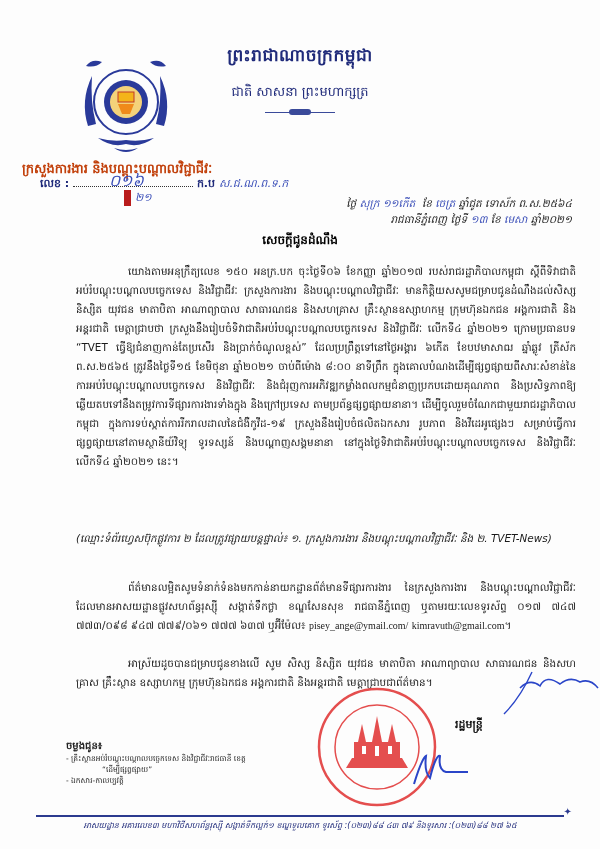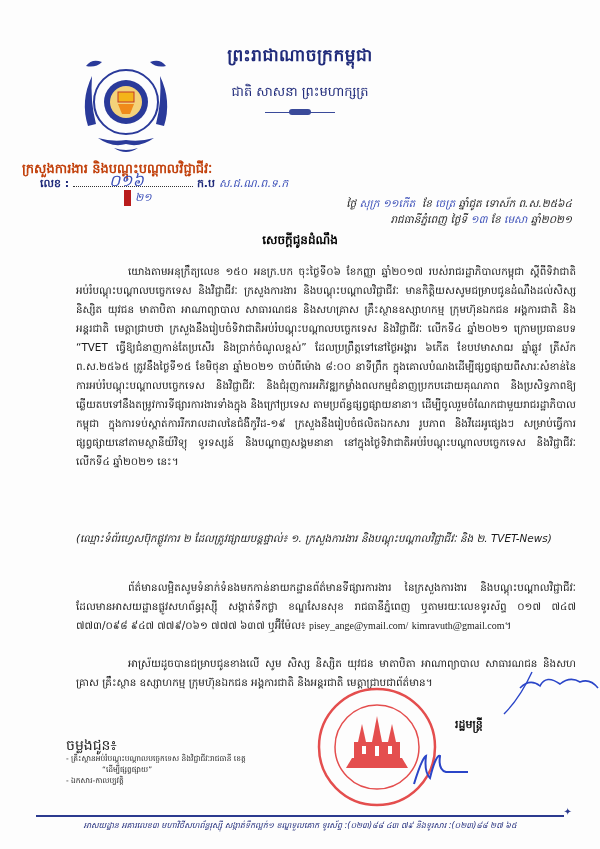--- a/index.html
+++ b/index.html
@@ -44,21 +44,21 @@
   .stamp { position: absolute; left: 314px; top: 684px; width: 126px; height: 126px; opacity: 0.85; }
 
   
   .minister { position: absolute; left: 455px; top: 717px; font-size: 11px; font-weight: bold; color: #111; }
   .sig-scribble { position: absolute; left: 420px; top: 668px; width: 180px; height: 50px; }
   .sig2 { position: absolute; left: 410px; top: 748px; width: 60px; height: 40px; }
   .signer { position: absolute; left: 440px; top: 784px; font-size: 17px; font-weight: bold; color: #1f2a7a; letter-spacing: 1px; }
 
   
   .cc { position: absolute; left: 66px; top: 740px; font-size: 7.5px; color: #222; line-height: 11px; }
-  .cc .cc-title { font-weight: normal; font-size: 14px; margin-bottom: 2px; }
+  .cc .cc-title { font-weight: bold; font-size: 10px; margin-bottom: 2px; }
   .cc .item { white-space: nowrap; }
   .cc .item.sub { padding-left: 36px; }
 
   
   .foot-line { position: absolute; left: 36px; right: 36px; top: 815px; height: 1.5px; background: #2c3a8f; }
   .foot-mark { position: absolute; right: 28px; top: 806px; font-size: 10px; color: #2c3a8f; }
   .footer { position: absolute; left: 0; right: 0; top: 820px; text-align: center; font-size: 8px; font-style: italic; color: #1f2a7a; white-space: nowrap; }
 </style>
 </head>
 <body>

